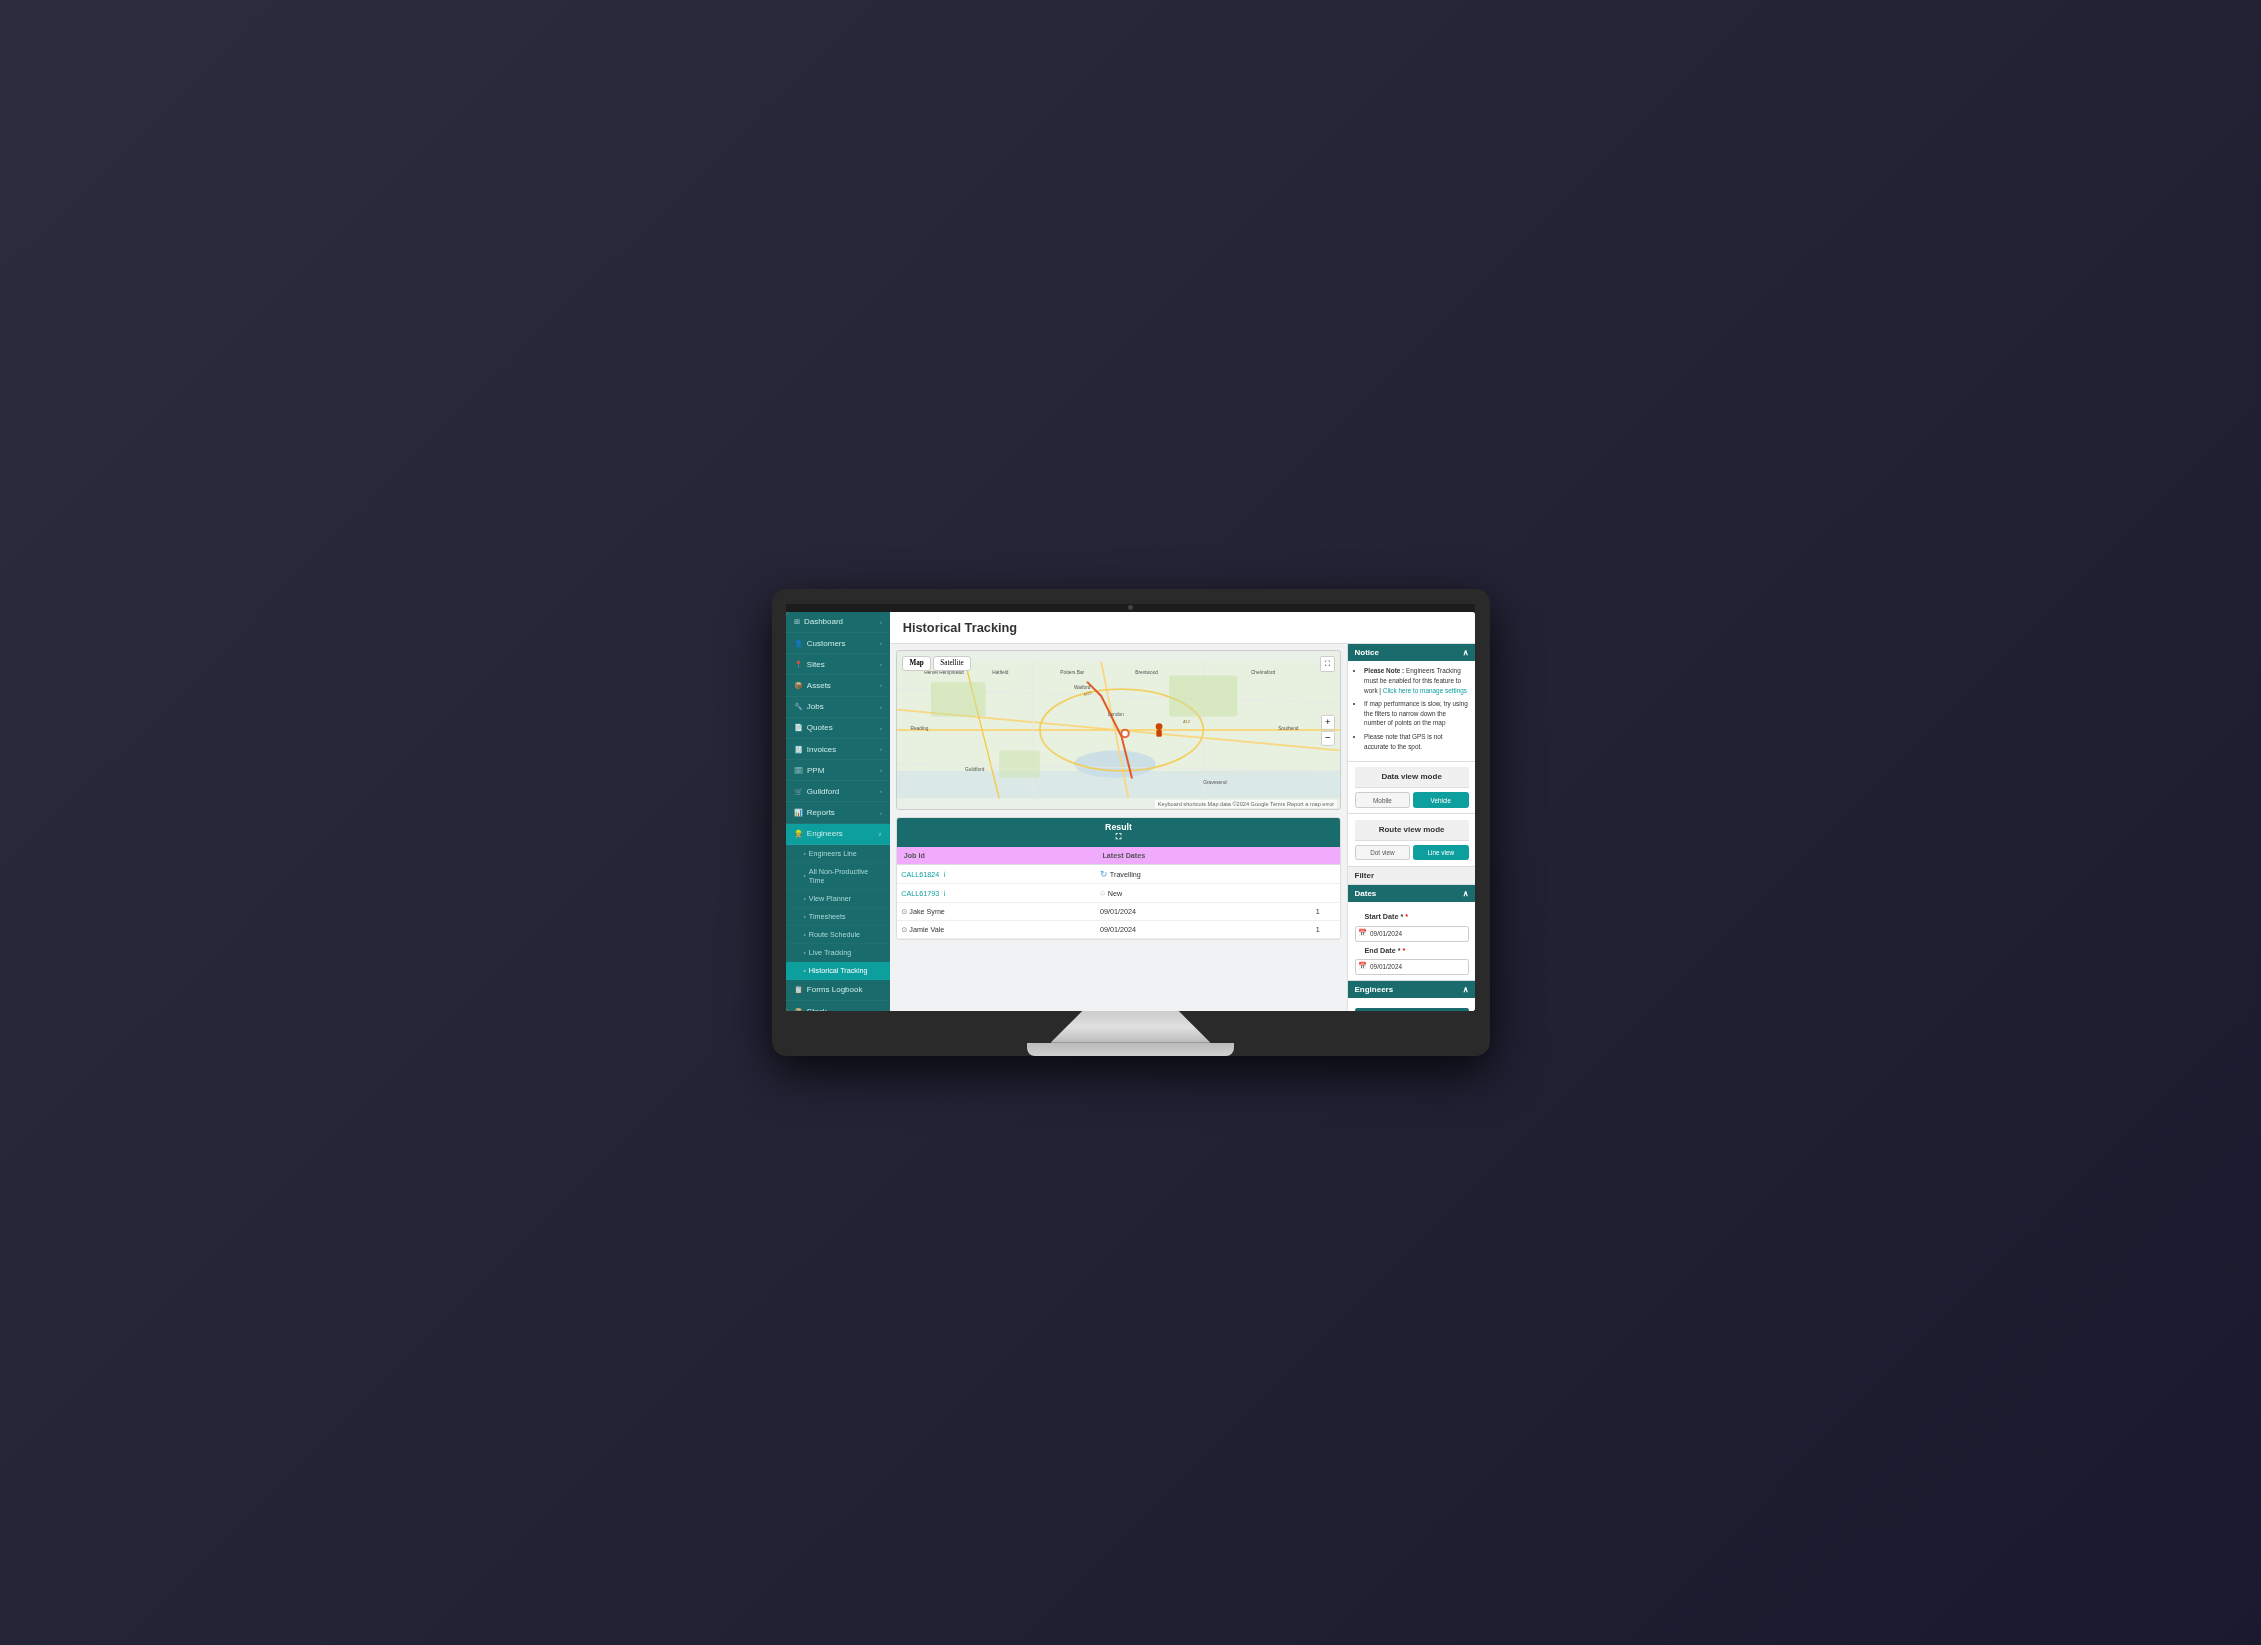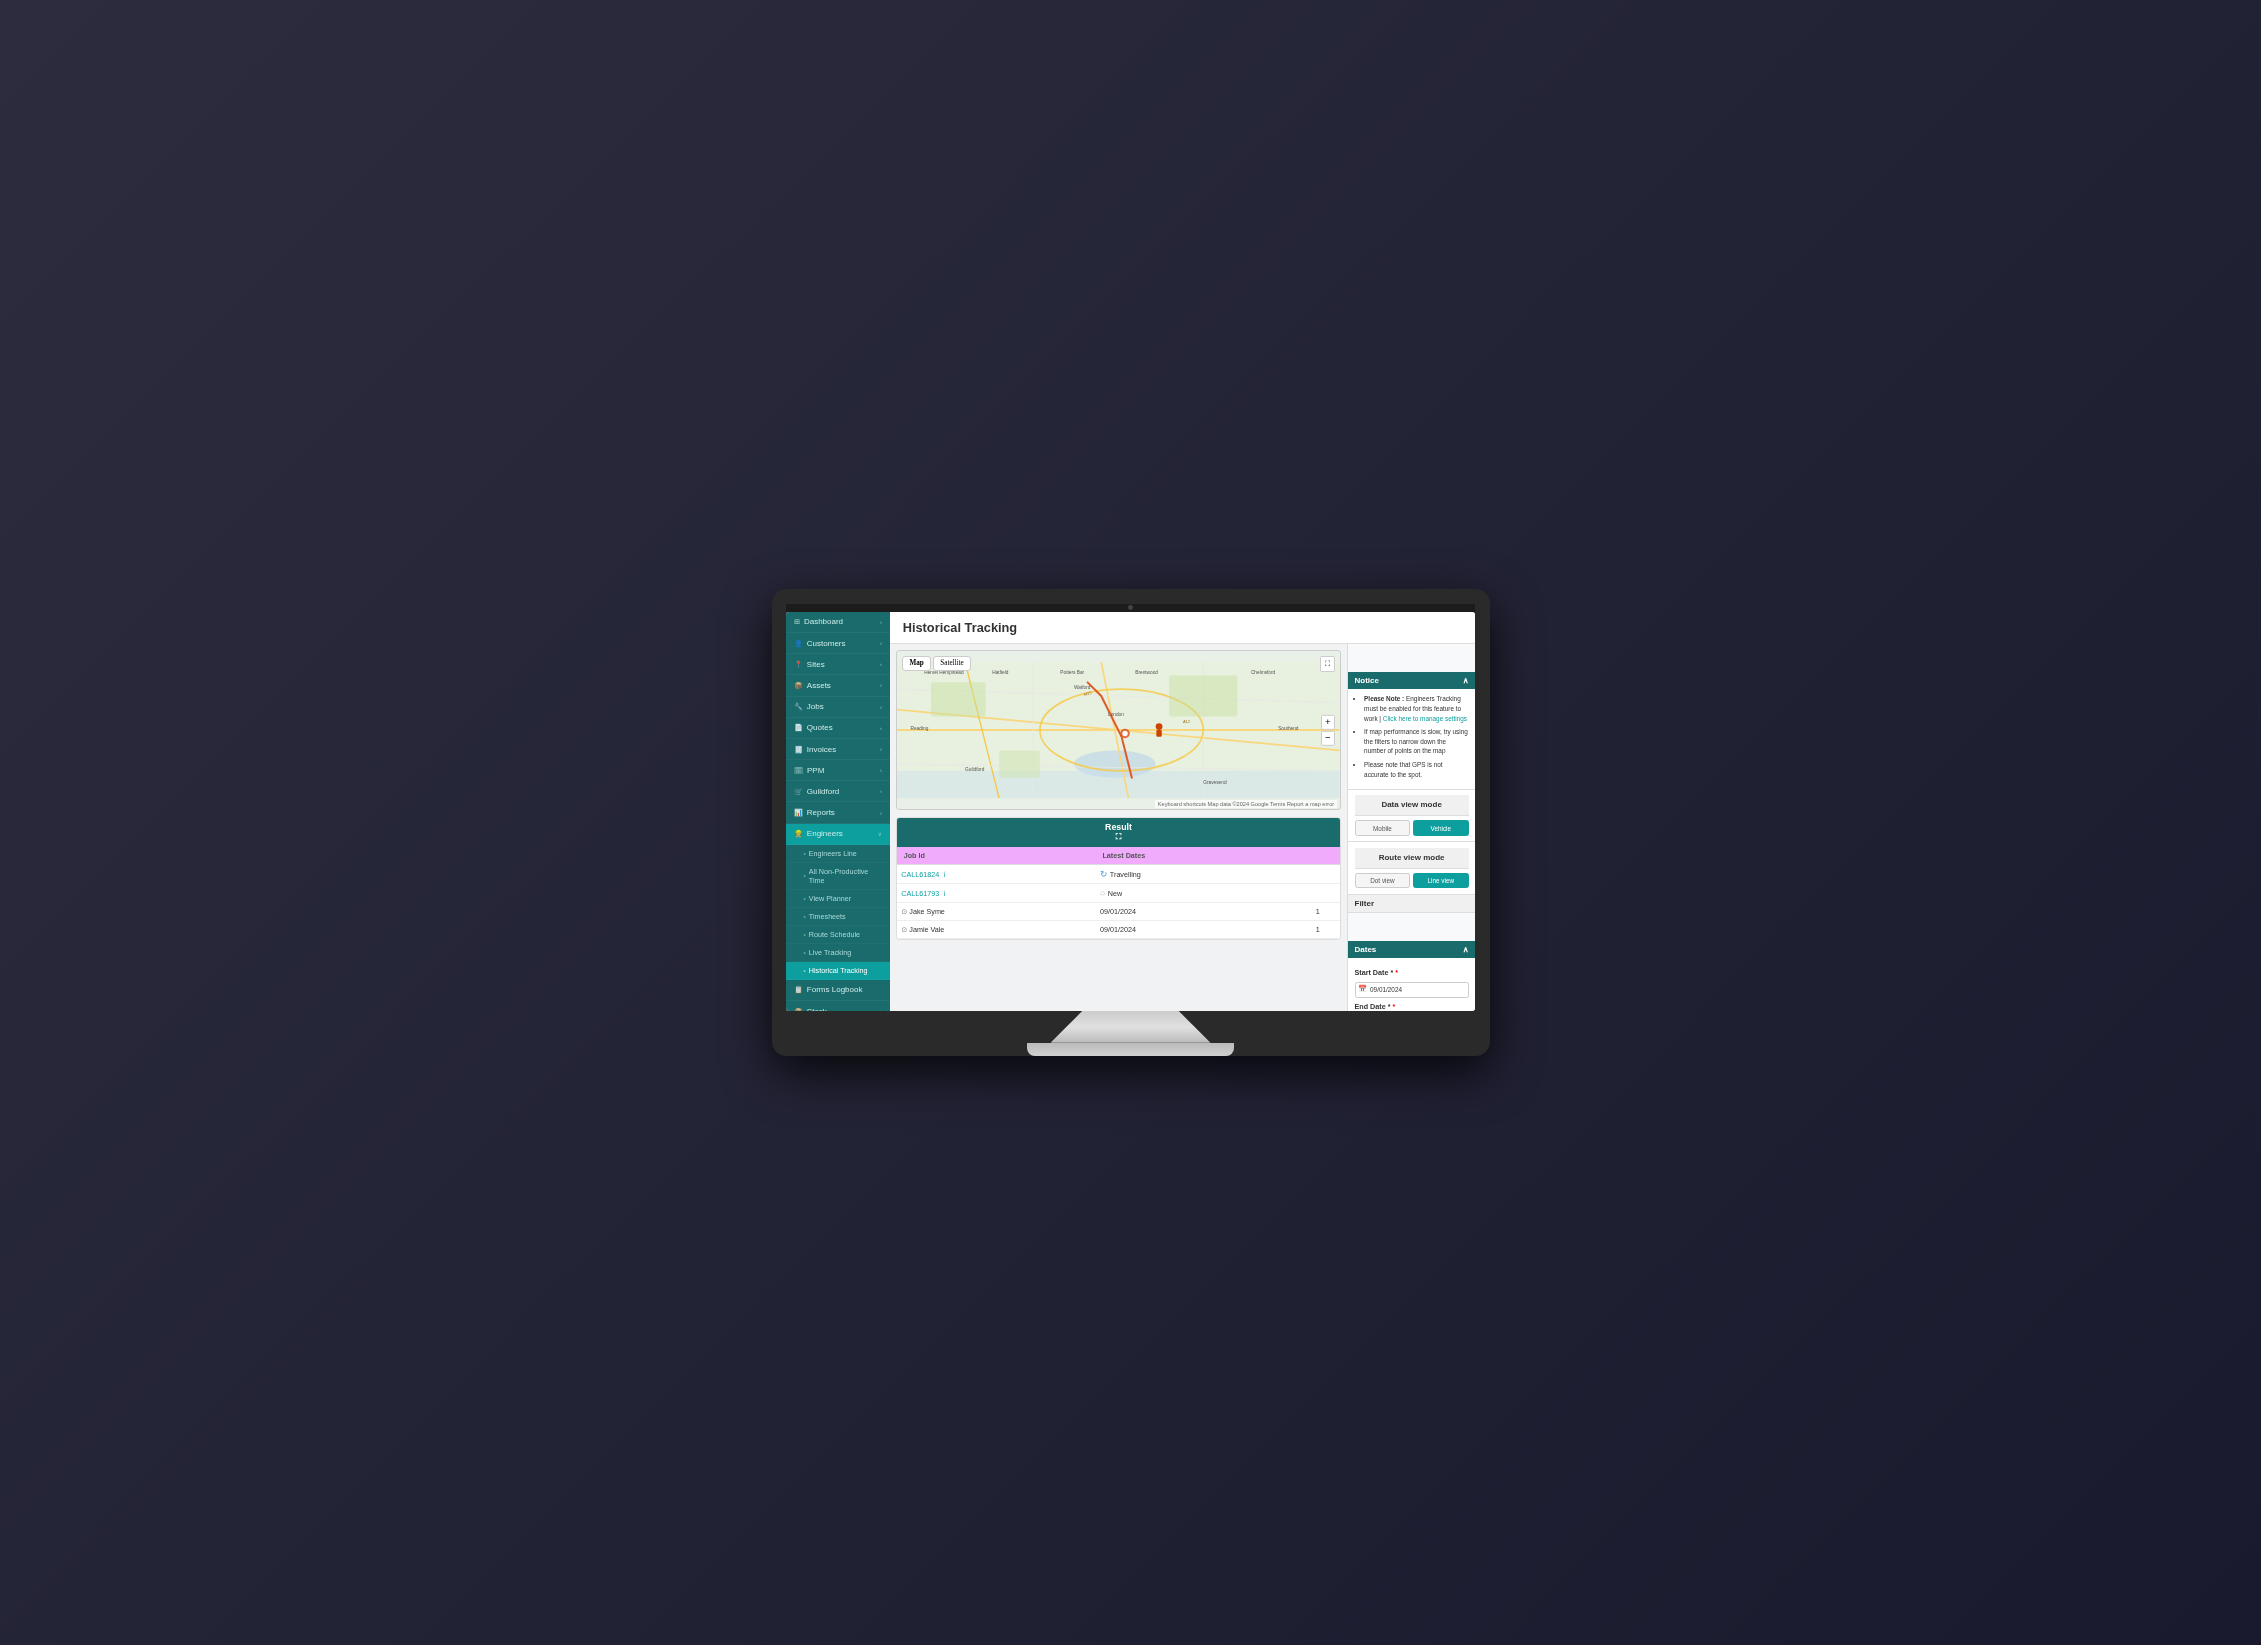--- a/index.html
+++ b/index.html
@@ -283,21 +283,20 @@
     .panel-section-header {
       background: #1a6b6b;
       color: #fff;
       padding: 4px 6.4px;
       font-size: 8px;
       font-weight: bold;
       display: flex;
       justify-content: space-between;
       align-items: center;
       cursor: pointer;
-      margin-top: 28px;
     }
     .panel-section-body {
       padding: 5.6px 6.4px;
       background: #fff;
       font-size: 6.8px;
       color: #444;
       line-height: 1.5;
     }
 
     .notice-list { list-style: disc; padding-left: 9.6px; }
@@ -327,20 +326,21 @@
       border-color: #0d9e9e;
     }
 
     .filter-label {
       font-size: 7.2px;
       font-weight: bold;
       color: #333;
       margin-top: 4.8px;
       margin-bottom: 2.4px;
       display: block;
+      margin-left: 10px;
     }
     .filter-label-req::after { content: ' *'; color: red; }
     .filter-input-with-icon {
       display: flex;
       align-items: center;
       border: 0.8px solid #ccc;
       border-radius: 2.4px;
       background: #fff;
       padding: 1.6px 3.2px;
       gap: 2.4px;

